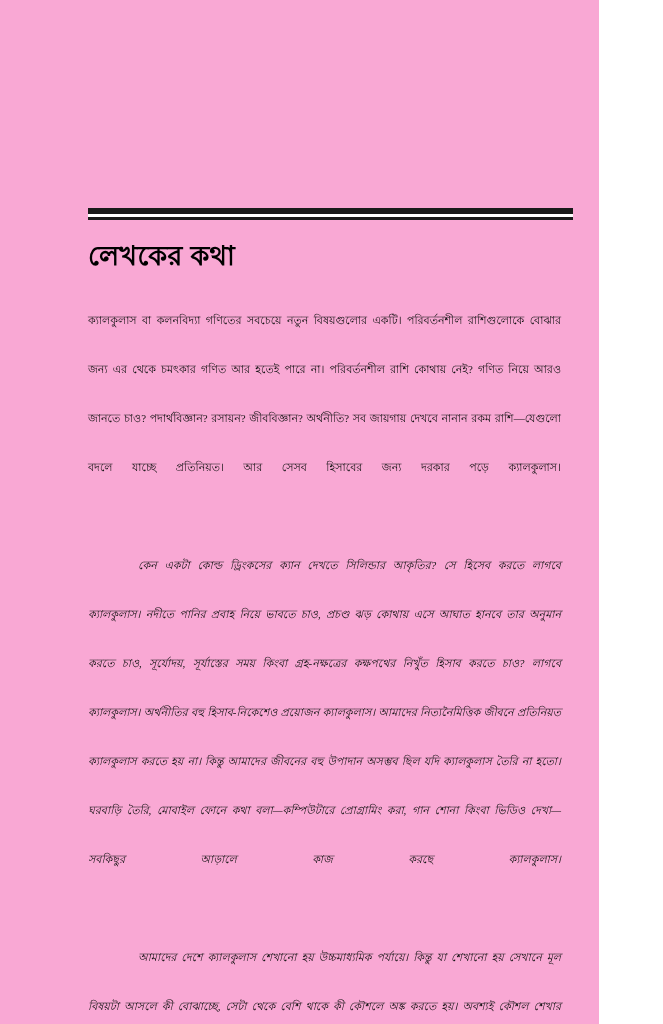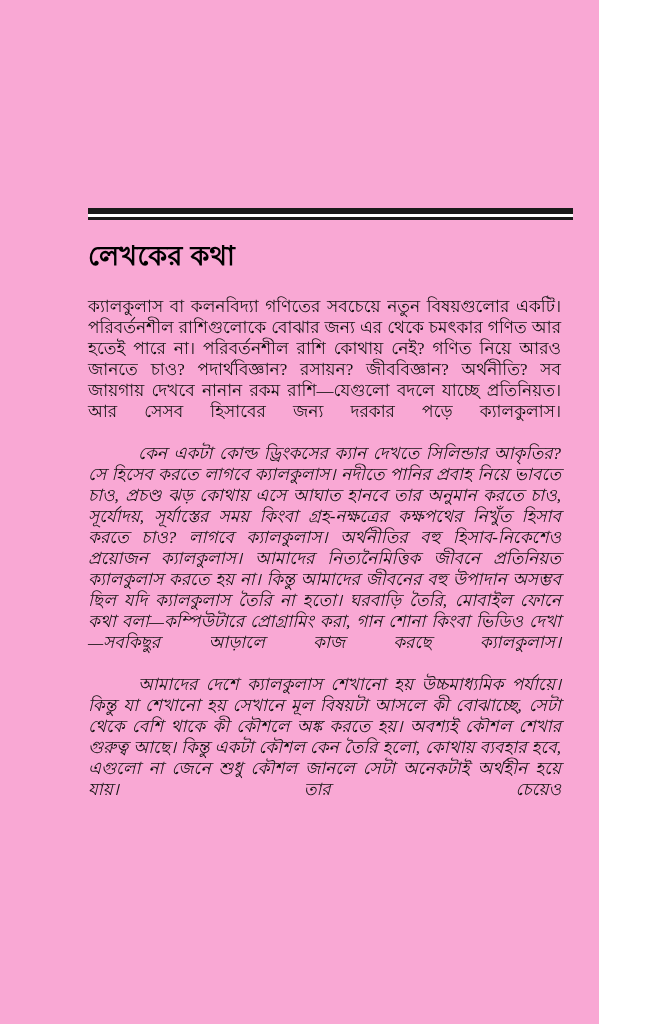--- a/index.html
+++ b/index.html
@@ -66,22 +66,22 @@
 
   
   .body-copy {
     padding-top: 16px;
   }
 
   .body-copy p {
     margin: 0 12px 0 0;
     padding: 0;
     font-family: "Liberation Serif", "DejaVu Serif", serif;
-    font-size: 17px;
-    line-height: 21px;
+    font-size: 11px;
+    line-height: 49px;
     text-align: justify;
     text-justify: inter-word;
     color: #111111;
     word-spacing: 0.5px;
   }
 
   .body-copy p.indented {
     text-indent: 50px;
     font-style: italic;
   }

